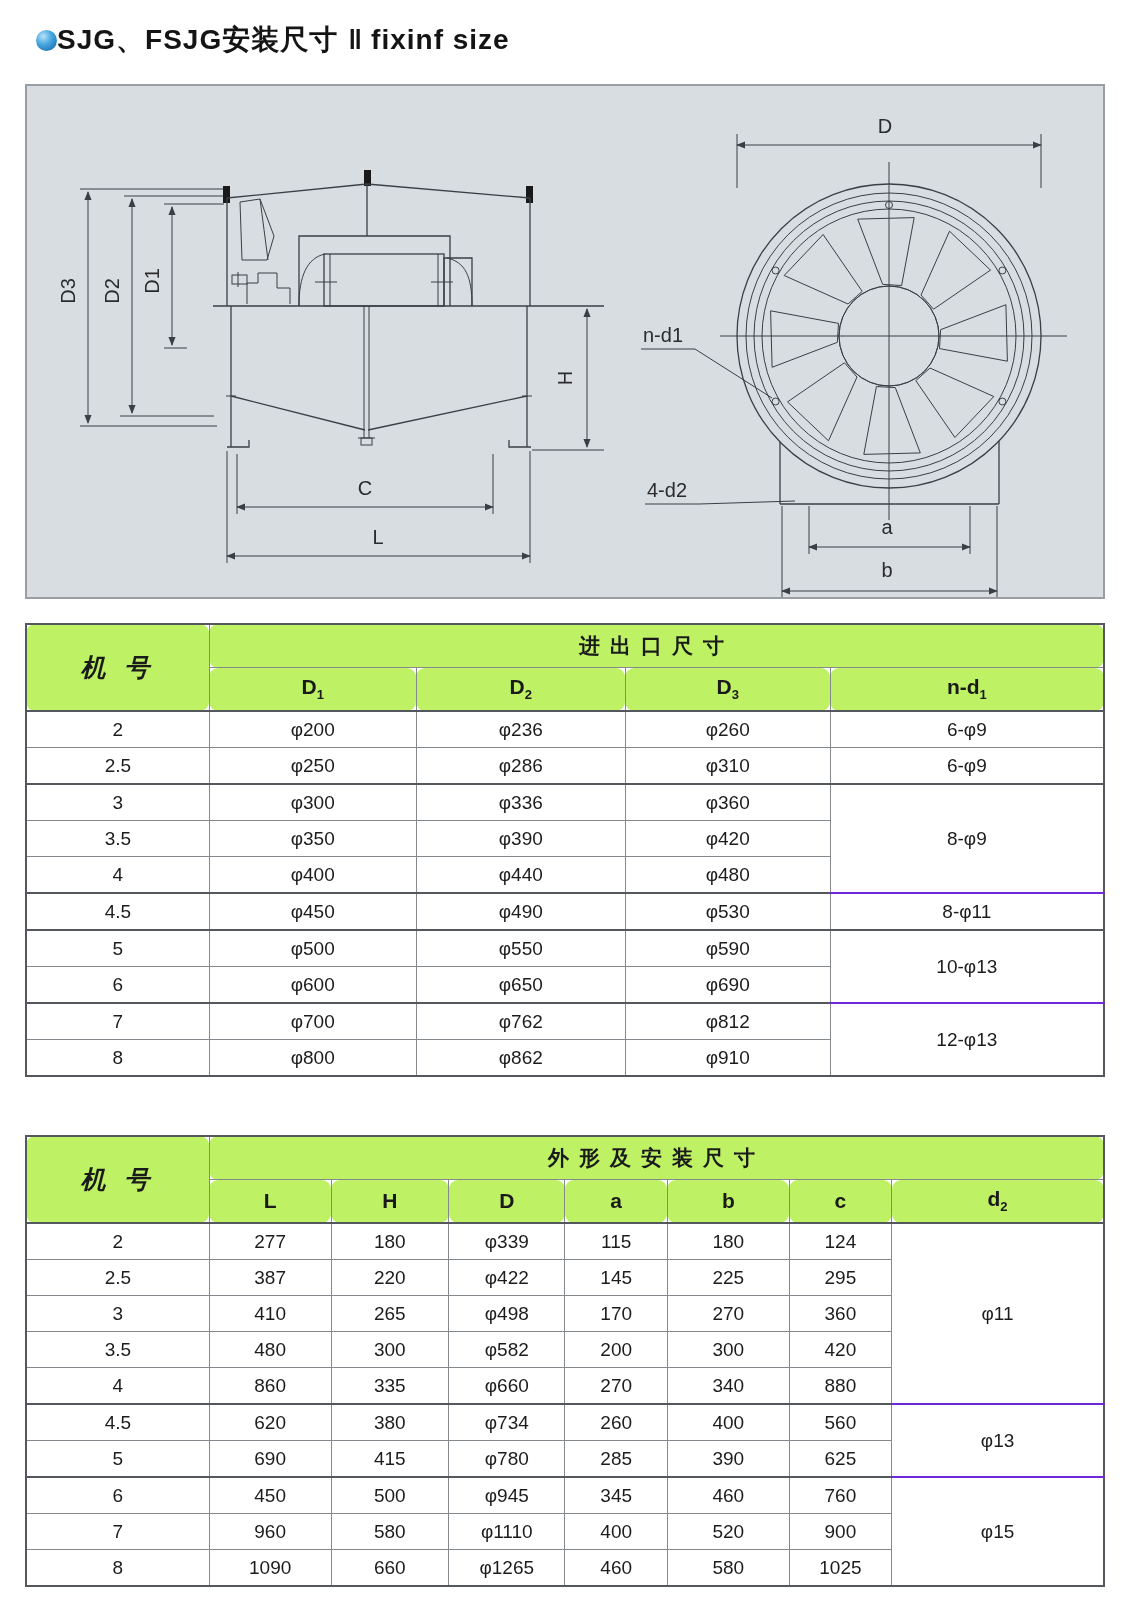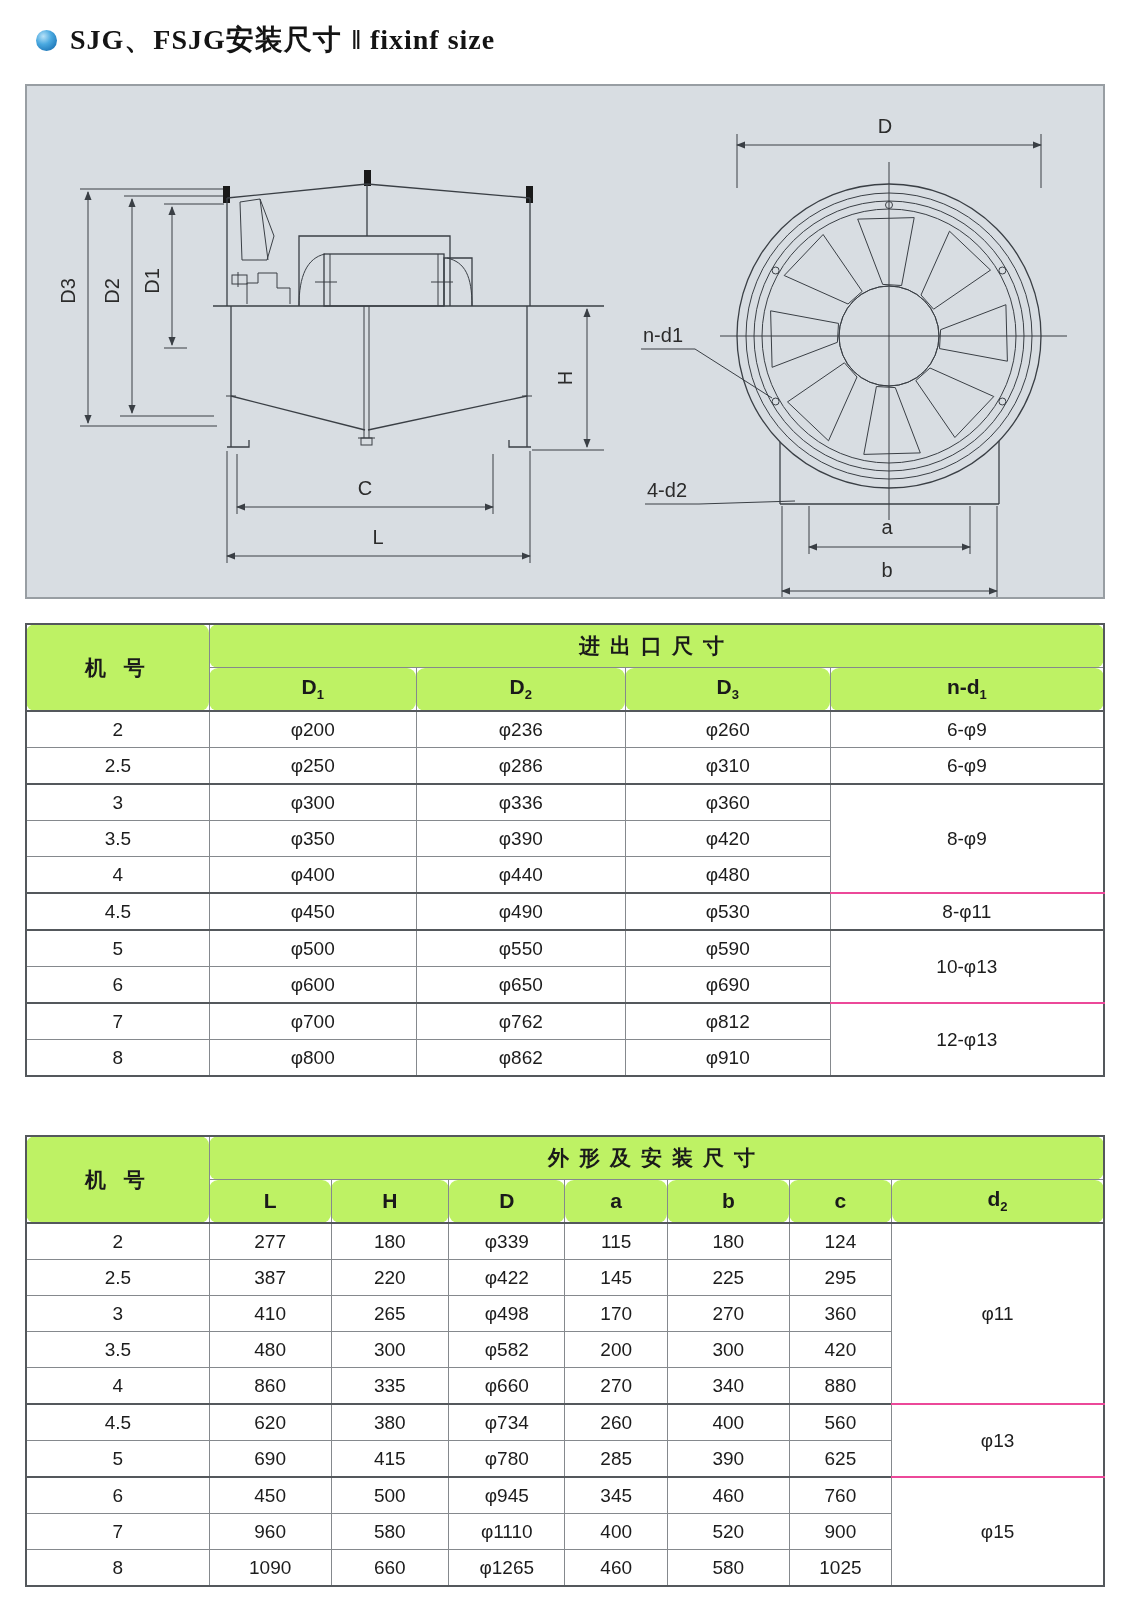--- a/index.html
+++ b/index.html
@@ -1,20 +1,20 @@
 <!DOCTYPE html>
 <html><head>
 <meta charset="utf-8">
 <style>
   html,body { margin:0; padding:0; background:#ffffff; }
   body { width:1131px; font-family:"Liberation Sans","DejaVu Sans",sans-serif; color:#1c1c1c; }
   .page { position:relative; width:1131px; height:1600px; overflow:hidden; }
 
   
-  .title-row { display:flex; align-items:center; gap:13px; padding:21px 0 0 36px;font-family:Liberation Serif, serif; }
+  .title-row { display:flex; align-items:center; padding:21px 0 0 36px; }
   .bullet { width:21px; height:21px; border-radius:50%; flex:0 0 auto;
             background: radial-gradient(circle at 35% 30%, #b8e2f8 0%, #4aa9e0 40%, #0a5fa5 100%); }
   h1.title { margin:0; font-size:28px; font-weight:bold; color:#141414; display:flex; align-items:center; letter-spacing:1px; }
   h1.title .sep { padding:0 8px 0 10px; font-weight:bold; }
 
   
   .panel { margin:25px 0 0 25px; width:1076px; height:511px; background:#d8dde2; border:2px solid #989ea3; }
   .panel svg { display:block; }
   .dline { stroke:#3a3f45; stroke-width:1.3; fill:none; }
   .dthin { stroke:#3a3f45; stroke-width:1; fill:none; }
@@ -23,24 +23,24 @@
 
   
   table.dim-table { margin-left:25px; width:1080px; border-collapse:collapse; table-layout:fixed;
                     text-align:center; border:2px solid #54585c; }
   table.t1 { margin-top:24px; }
   table.t2 { margin-top:58px; }
   .dim-table th, .dim-table td { border:1px solid #85898d; padding:0; }
   .dim-table thead th { background:#bef264; font-weight:bold; font-size:21px; color:#1a1a1a;border-radius:9px; }
   .dim-table th.group-h { height:42px; letter-spacing:10px; }
   .dim-table tr.hdr2 th { height:42px; border-bottom:2px solid #54585c; }
-  .dim-table th.corner { font-size:21px; letter-spacing:6px; border-bottom:2px solid #54585c; }
+  .dim-table th.corner { font-size:25px; letter-spacing:6px; border-bottom:2px solid #54585c;font-style:italic; }
   .dim-table td { height:35px; font-size:19px; background:#ffffff; }
   .dim-table tr.group-end td { border-bottom:2px solid #54585c; }
-  .dim-table td.thick-bottom { border-bottom:2px solid #ec4899; }
+  .dim-table td.thick-bottom { border-bottom:2px solid #6d28d9; }
   .dim-table sub { font-size:0.62em; }
 </style>
 </head>
 <body>
 
 <div class="page">
 
   <header class="title-row">
     <span class="bullet"></span>
     <h1 class="title">

